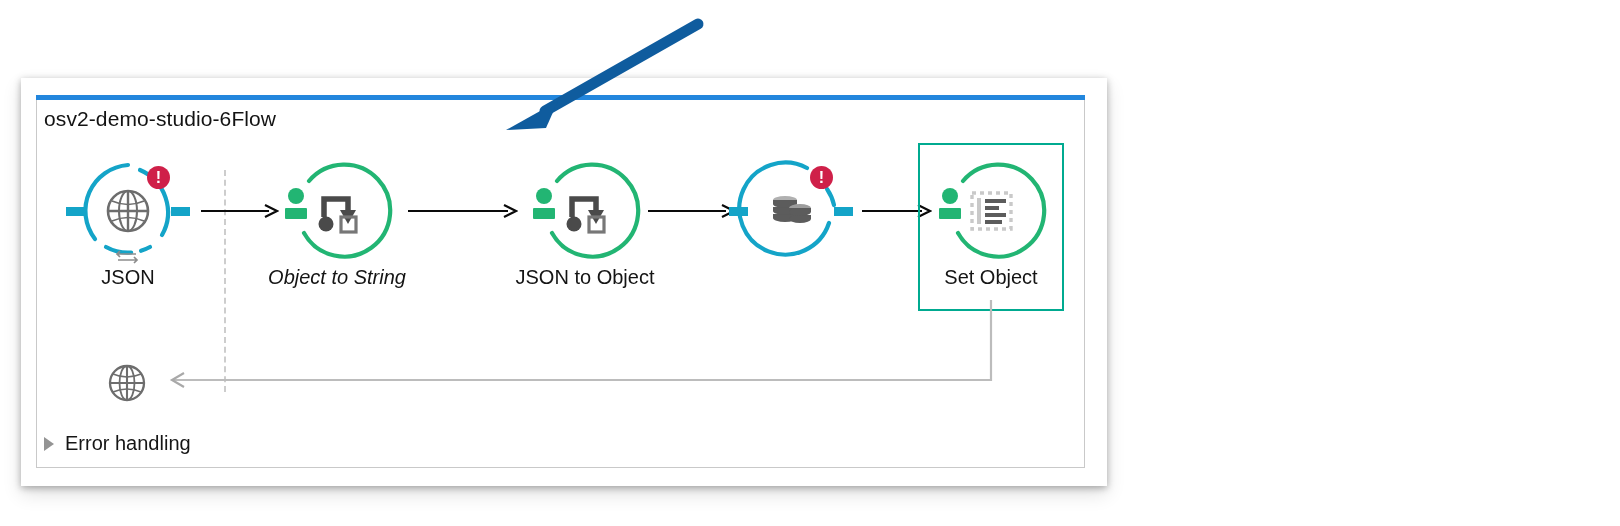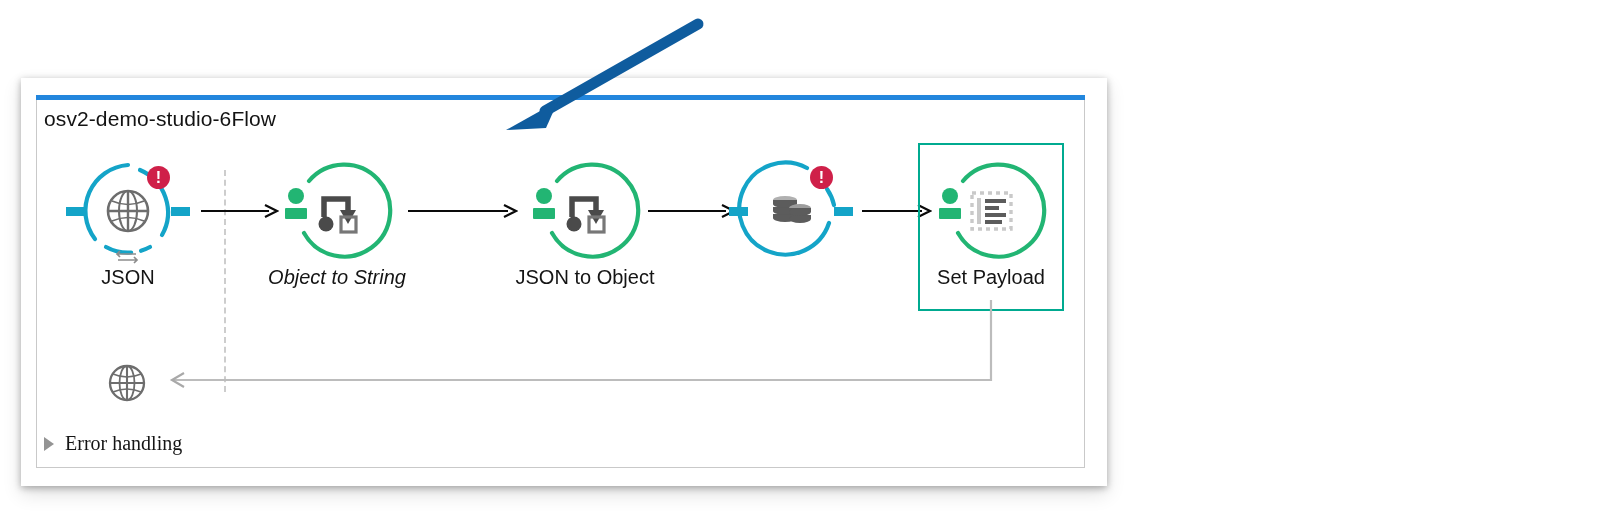--- a/index.html
+++ b/index.html
@@ -73,21 +73,21 @@
     border:2px solid #00aa90;box-sizing:border-box;background:transparent;
   }
 
   
   .conn{position:absolute;height:14px;}
   .conn svg{display:block;}
 
   
   .eh-globe{position:absolute;left:104px;top:360px;width:46px;height:46px;}
   .eh-return{position:absolute;left:160px;top:300px;width:850px;height:90px;}
-  .eh-row{position:absolute;left:44px;top:432px;display:flex;align-items:center;gap:11px;font-family:Liberation Serif, serif;}
+  .eh-row{position:absolute;left:44px;top:432px;display:flex;align-items:center;gap:11px;}
   .eh-tri{width:0;height:0;border-left:10px solid #949494;border-top:7px solid transparent;border-bottom:7px solid transparent;}
   .eh-text{font-size:20px;color:#151515;white-space:nowrap;}
 
   
   .annot{position:absolute;left:470px;top:6px;width:240px;height:140px;pointer-events:none;}
 </style>
 </head>
 <body>
 
 <div id="root">
@@ -242,21 +242,21 @@
         <rect x="8" y="9" width="39" height="36" fill="none" stroke="#c9c9c9" stroke-width="3.4" stroke-dasharray="4 4"></rect>
         <rect x="13" y="14" width="4" height="26" fill="#c9c9c9"></rect>
         <rect x="21" y="15" width="21" height="4" fill="#5c5c5c"></rect>
         <rect x="21" y="22" width="14" height="4" fill="#5c5c5c"></rect>
         <rect x="21" y="29" width="21" height="4" fill="#5c5c5c"></rect>
         <rect x="21" y="36" width="17" height="4" fill="#5c5c5c"></rect>
       </svg>
     </div>
     <div class="nub green-bar"></div>
     <div class="nub green-dot"></div>
-    <div class="nlabel">Set Payload</div>
+    <div class="nlabel">Set Object</div>
   </div>
 
   <div class="eh-return">
     <svg width="850" height="90" viewBox="0 0 850 90">
       <path d="M 831 0 L 831 80 L 14 80" fill="none" stroke="#bcbcbc" stroke-width="2.2"></path>
       <polyline points="24,73 12,80 24,87" fill="none" stroke="#a9a9a9" stroke-width="2.2"></polyline>
     </svg>
   </div>
 
   <div class="eh-globe">

